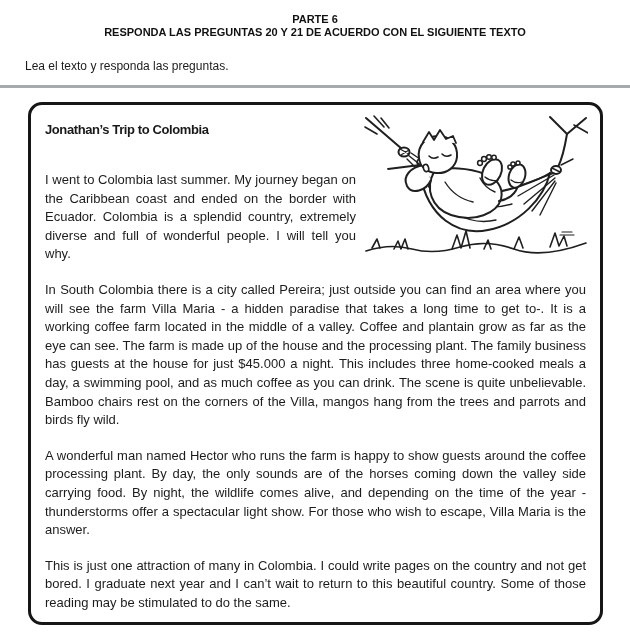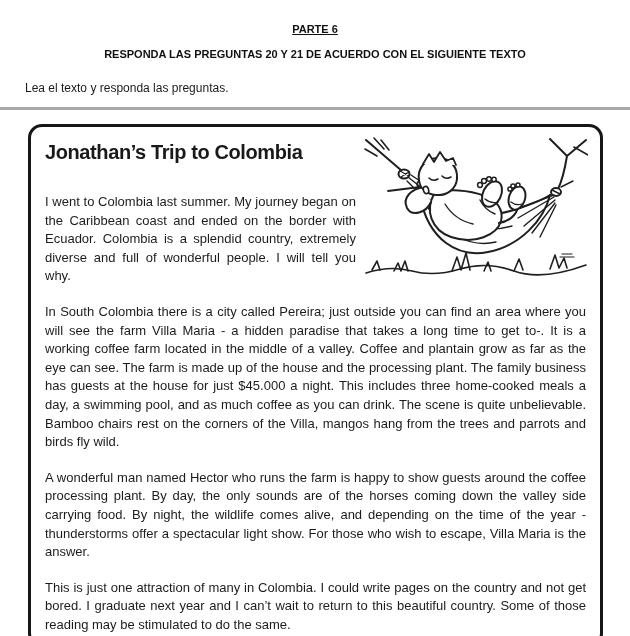--- a/index.html
+++ b/index.html
@@ -12,22 +12,22 @@
     overflow: hidden;
   }
   .center-head {
     text-align: center;
     font-weight: bold;
     font-size: 11px;
     line-height: 13px;
     margin: 0;
     color: #111;
   }
-  #part-label   { padding-top: 23px; text-decoration: underline; }
-  #main-heading { margin-top: 12px; }
+  #part-label   { padding-top: 13px; }
+  #main-heading { margin-top: 0; }
   .instr {
     font-size: 12px;
     line-height: 14px;
     margin: 12px;
     padding-left: 13px;
     color: #1b1b1b;
   }
   #instr-1 { margin-top: 20px; }
   #instr-2 { margin-top: 16px; }
   .divider {
@@ -45,21 +45,21 @@
     padding: 10px 12px 10px 12px;
     background: #fff;
   }
   .illustration {
     float: right;
     width: 224px;
     height: 146px;
     margin: 0 0 4px 8px;
   }
   .reading-title {
-    font-size: 20px;
+    font-size: 13px;
     font-weight: bold;
     letter-spacing: -0.4px;
     line-height: 26px;
     margin: 2px 0 0 2px;
     color: #191919;
   }
   .reading-box p {
     font-size: 13px;
     line-height: 18.6px;
     text-align: justify;

